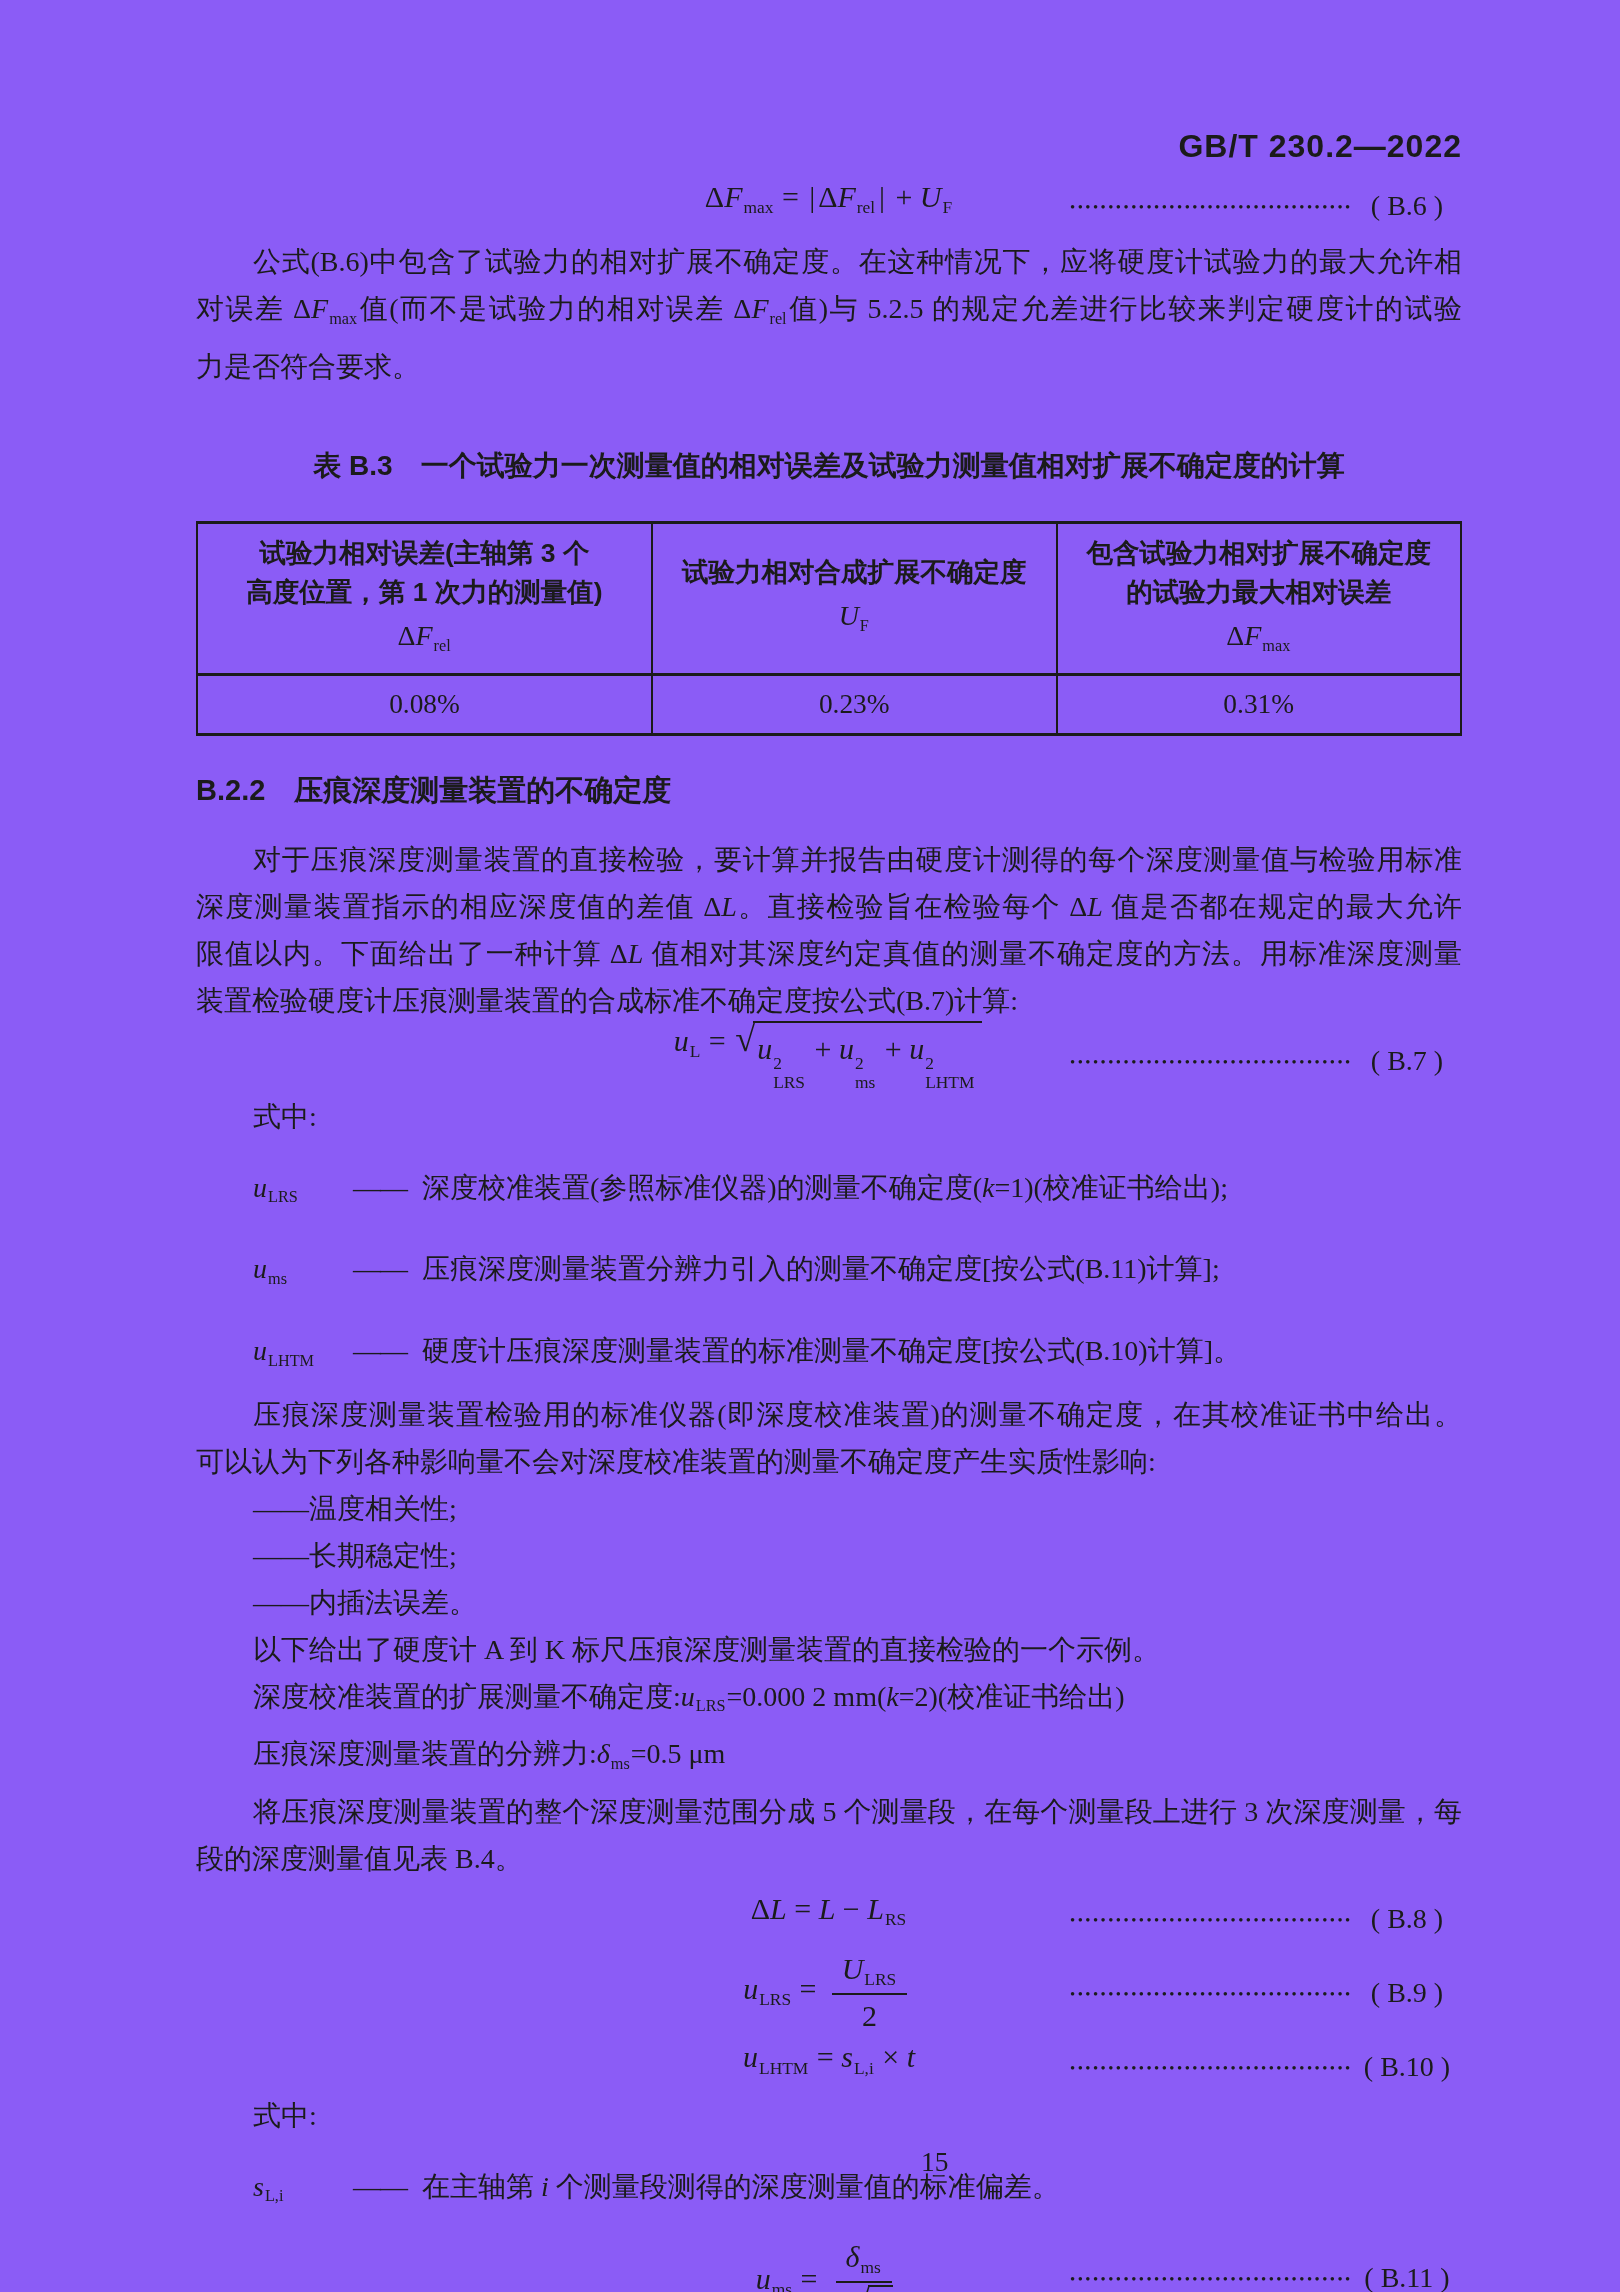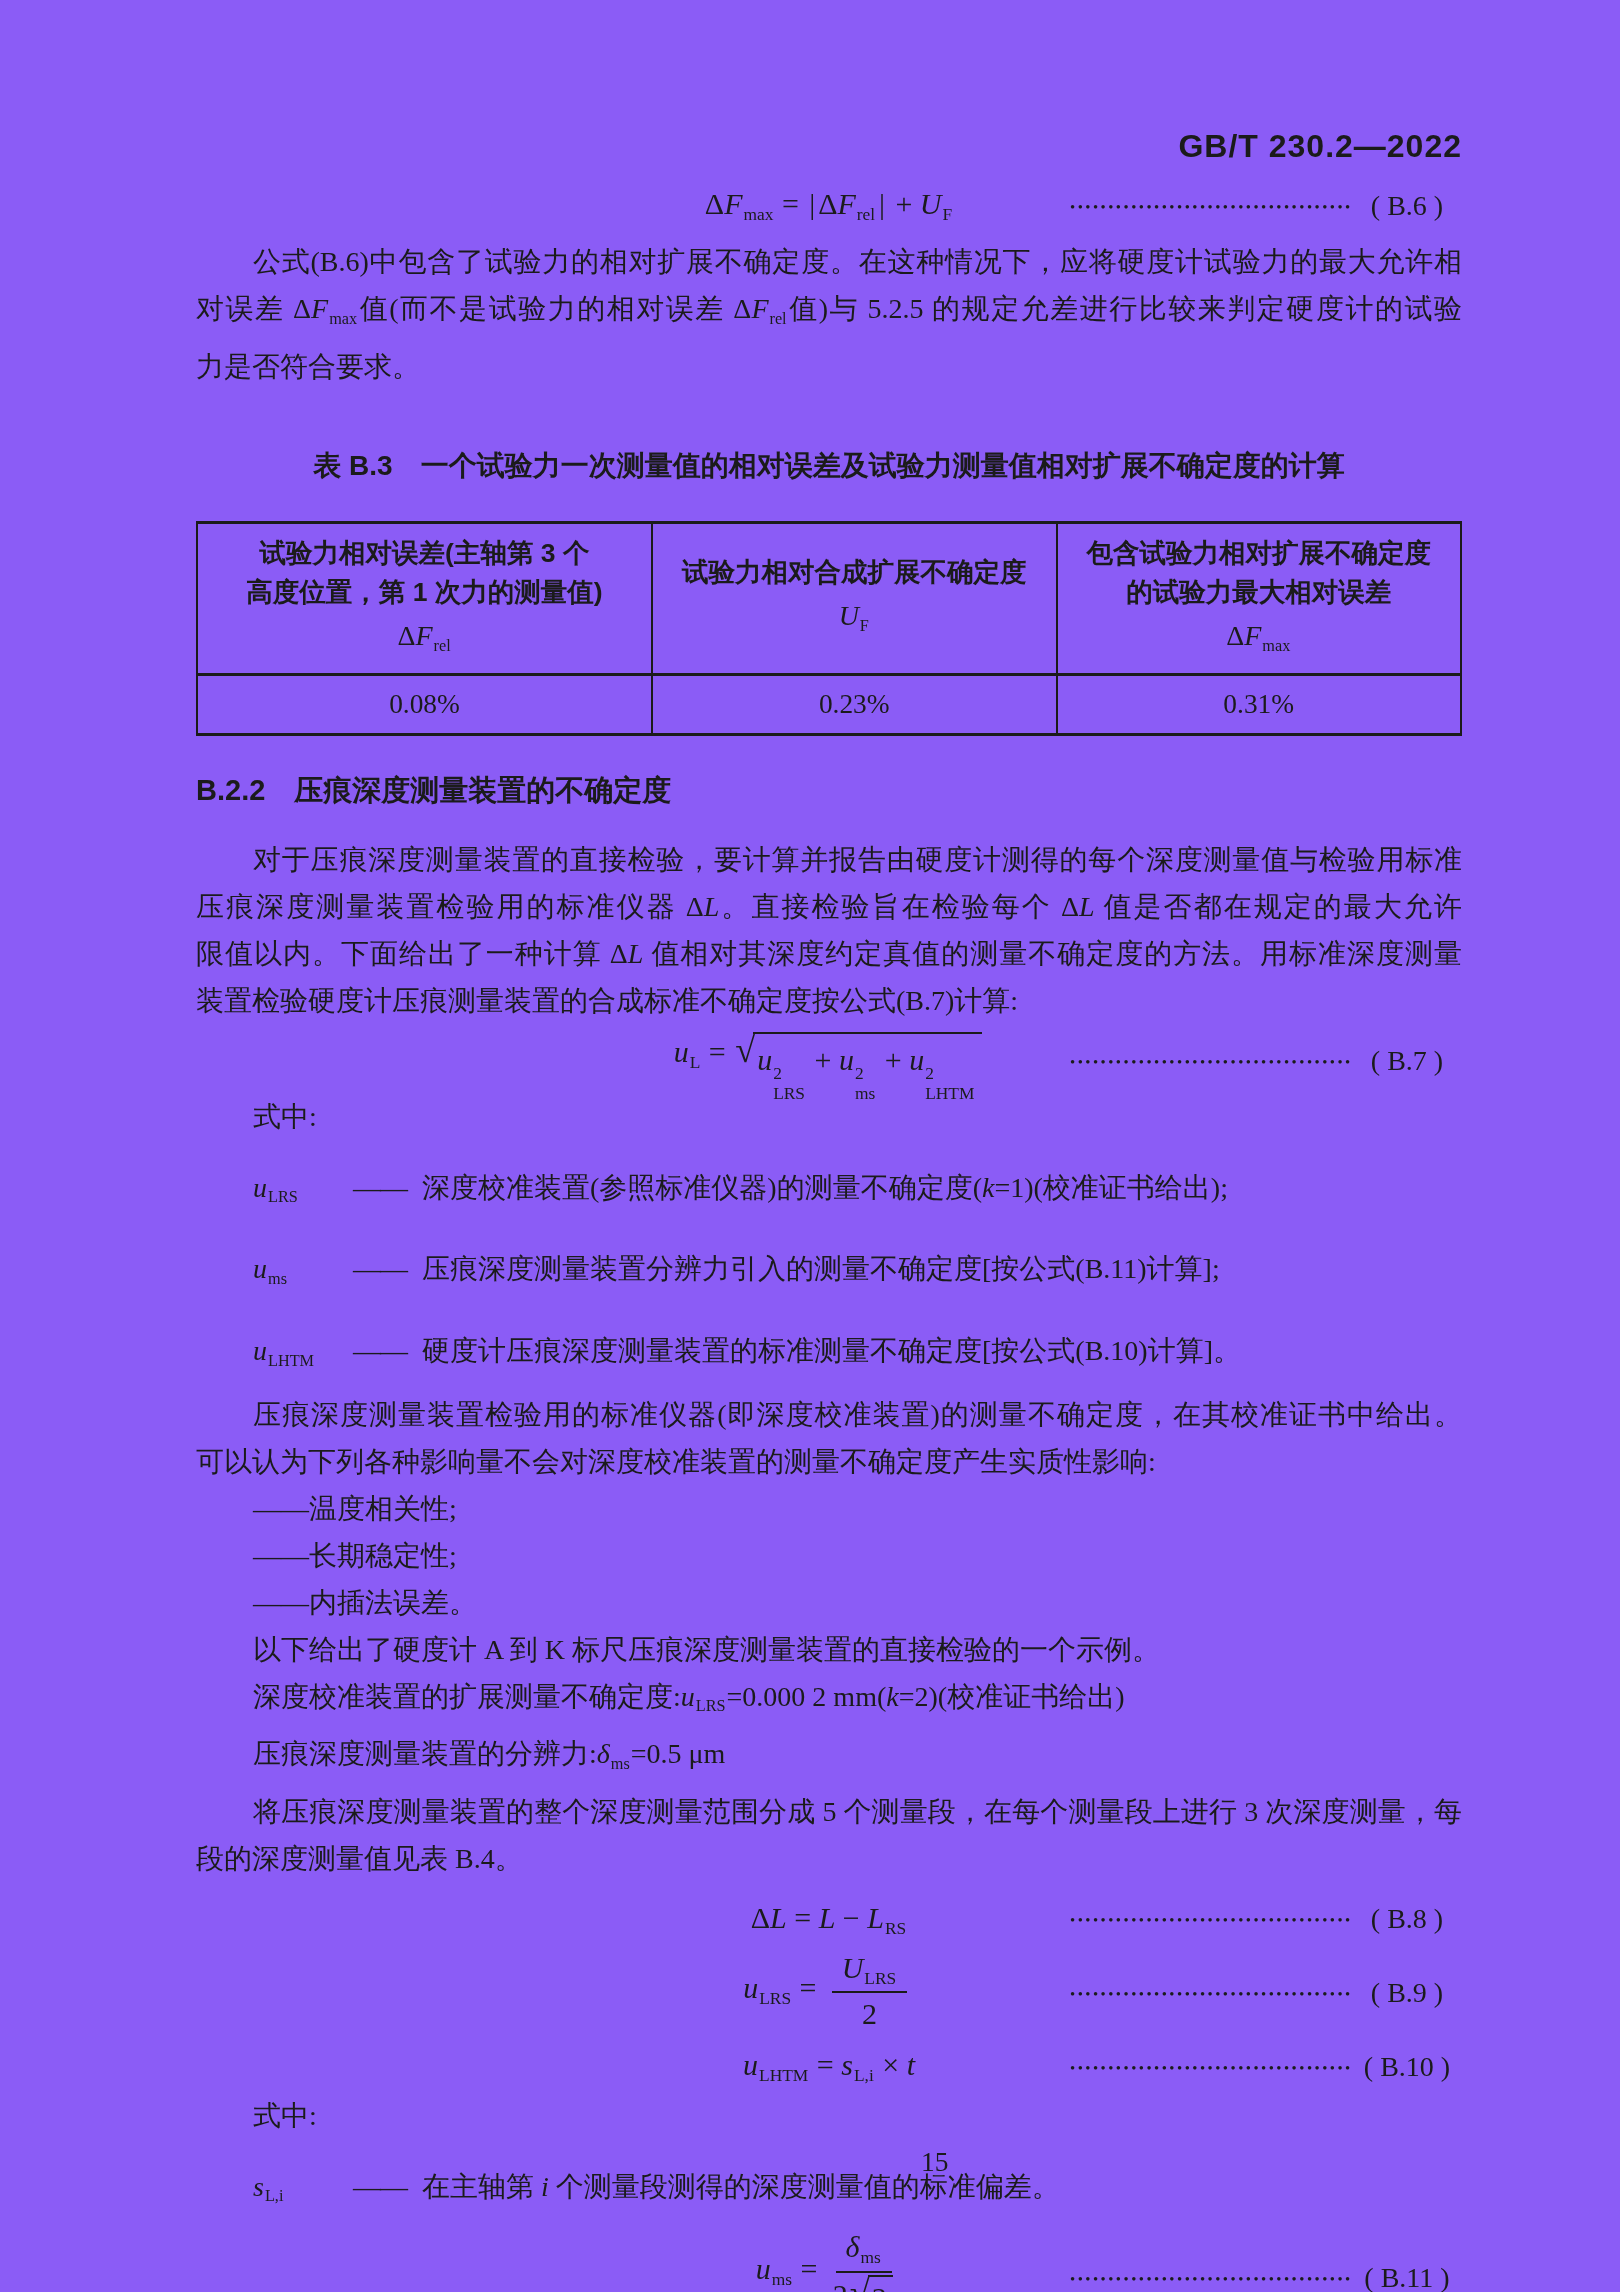--- a/index.html
+++ b/index.html
@@ -16,21 +16,21 @@
 
   
   .doc-header{text-align:right;font-family:"Liberation Sans",sans-serif;font-weight:bold;font-size:32px;line-height:39px;letter-spacing:1px;}
 
   
   .line{display:block;}
   .jline{text-align:justify;text-align-last:justify;}
   .indent{padding-left:57px;}
 
   
-  .frow{position:relative;display:flex;justify-content:center;align-items:flex-start;font-size:30px;}
+  .frow{position:relative;display:flex;justify-content:center;align-items:flex-end;font-size:30px;}
   .frow .math{white-space:nowrap;}
   .trail{position:absolute;right:0;top:50%;transform:translateY(-50%);display:flex;align-items:center;}
   .dots{width:282px;overflow:hidden;white-space:nowrap;font-size:14.7px;letter-spacing:2.5px;transform:translateY(2px);}
   .flabel{width:110px;font-size:28px;text-align:center;white-space:nowrap;}
   .h-sm{height:51px;margin-top:13.7px;}
   .h-b7{height:65px;margin-top:3.9px;}
   .h-b8{height:49px;margin-top:11.8px;}
   .h-b9{height:86px;margin-top:5.9px;}
   .h-b10{height:51px;margin-top:5.9px;}
   .h-b11{height:98px;margin-top:7.8px;}
@@ -128,21 +128,21 @@
         </tr>
       </tbody>
     </table>
 
     <div class="sec-heading">
       <span class="sec-no">B.2.2</span><span>压痕深度测量装置的不确定度</span>
     </div>
 
     <div class="para p2">
       <span class="line jline indent">对于压痕深度测量装置的直接检验，要计算并报告由硬度计测得的每个深度测量值与检验用标准</span>
-      <span class="line jline"><span class="sr">压痕深度测量装置检验用的标准仪器 Δ</span><span class="si">L</span><span class="sr">。直接检验旨在检验每个 Δ</span><span class="si">L</span><span class="sr"> 值是否都在规定的最大允许</span></span>
+      <span class="line jline"><span class="sr">深度测量装置指示的相应深度值的差值 Δ</span><span class="si">L</span><span class="sr">。直接检验旨在检验每个 Δ</span><span class="si">L</span><span class="sr"> 值是否都在规定的最大允许</span></span>
       <span class="line jline"><span class="sr">限值以内。下面给出了一种计算 Δ</span><span class="si">L</span><span class="sr"> 值相对其深度约定真值的测量不确定度的方法。用标准深度测量</span></span>
       <span class="line">装置检验硬度计压痕测量装置的合成标准不确定度按公式(B.7)计算:</span>
     </div>
 
     <div class="frow h-b7">
       <span class="math"><span class="si">u</span><span class="ssub">L</span><span class="sr"> = </span><span class="sqrt">
             <span class="rad">√</span>
             <span class="radicand"><span class="si">u</span><span class="ss">
                 <span>2</span>
                 <span>LRS</span>

